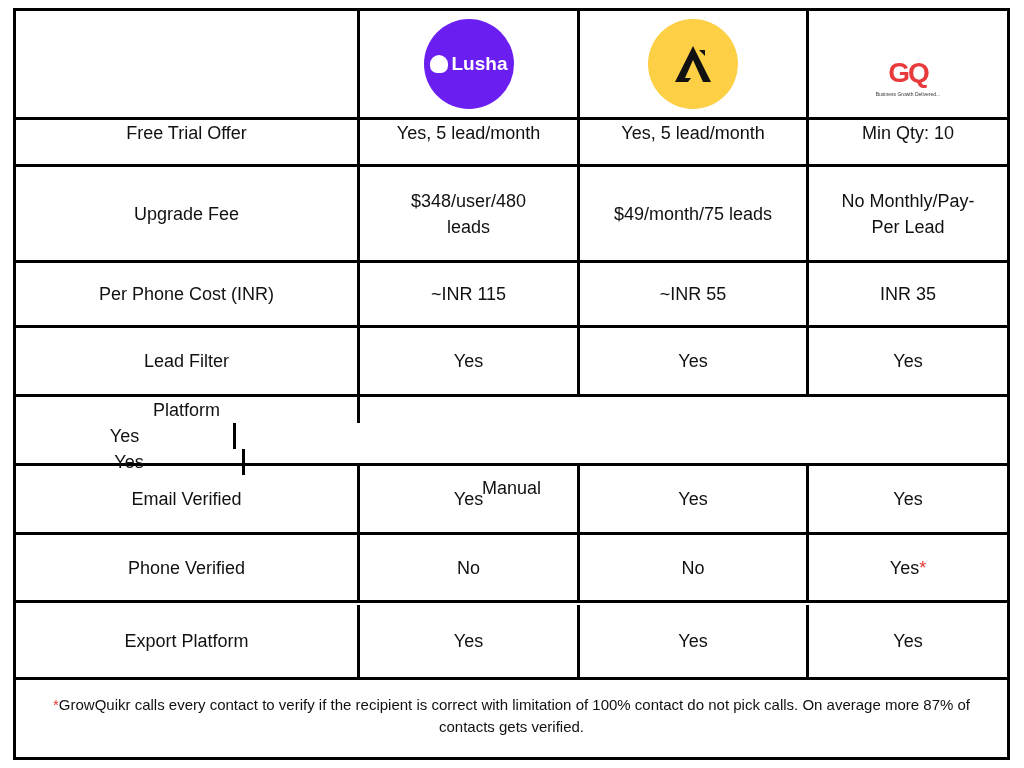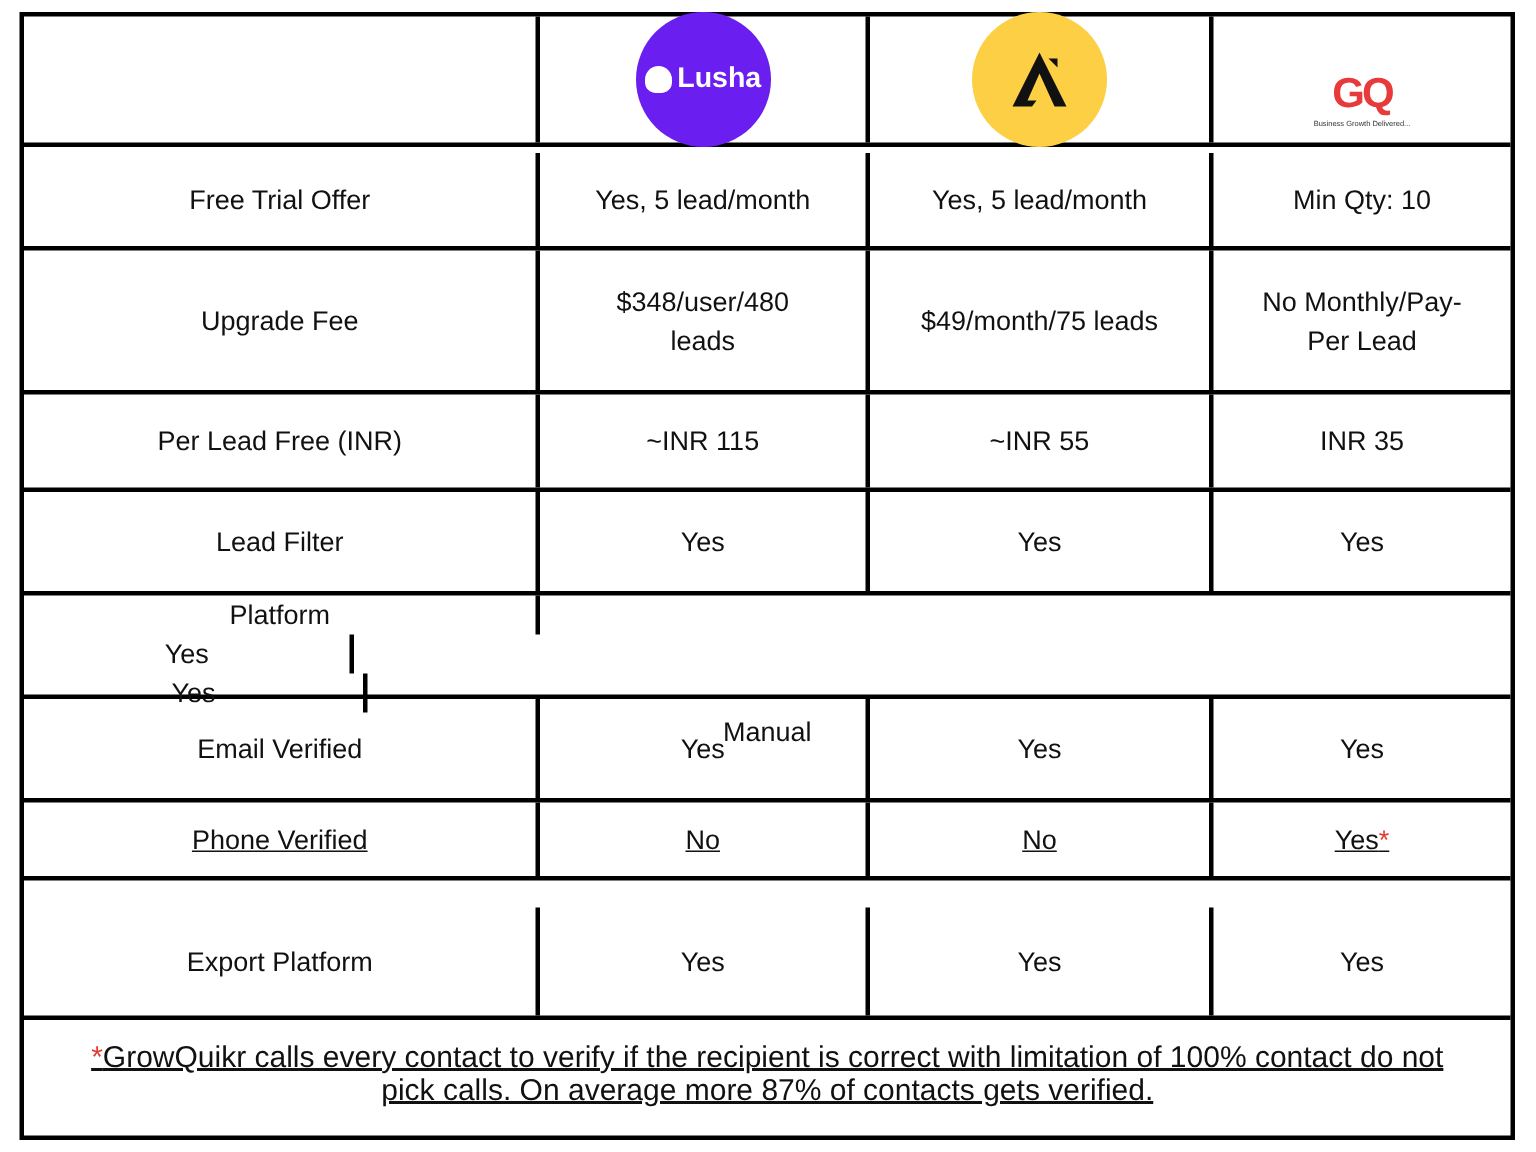--- a/index.html
+++ b/index.html
@@ -21,28 +21,28 @@
     .apollo { background: #fccf45; }
     .gq { width: 90px; height: 70px; display: flex; flex-direction: column; align-items: center; justify-content: center; }
     .gq .mark { font-weight: bold; font-size: 28px; letter-spacing: -2px; line-height: 28px; margin-top: 37px; }
     .gq .g { color: #e83a3a; }
     .gq .q { color: #e83a3a; }
     .gq .wave { width: 70px; height: 8px; background: #2a2ad0; border-radius: 4px; margin-top: -12px; }
     .gq .tag { font-size: 5px; color: #333; margin-top: 6px; }
     .red { color: #e53935; }
     .footer { position: absolute; left: 0; right: 0; bottom: 0; height: 82px; display: flex;
               align-items: center; justify-content: center; text-align: center; padding: 0 30px;
-              font-size: 20px; line-height: 22px; box-sizing: border-box; text-decoration: underline; }
+              font-size: 15px; line-height: 22px; box-sizing: border-box; }
   </style>
 </head>
 <body>
 
 <div class="table">
 
-  <div class="row" style="top:0;height:87px;">
+  <div class="row" style="top:0;height:109px;">
     <div class="cell c0"></div>
     <div class="cell c1">
       <div class="logo-circle lusha">
         <span class="glyph"></span>
         <span>Lusha</span>
       </div>
     </div>
     <div class="cell c2">
       <div class="logo-circle apollo">
         <svg width="44" height="44" viewBox="0 0 44 44">
@@ -68,21 +68,21 @@
   </div>
 
   <div class="row" style="top:156px;height:96px;">
     <div class="cell c0">Upgrade Fee</div>
     <div class="cell c1" style="padding:0 42px;">$348/user/480 leads</div>
     <div class="cell c2">$49/month/75 leads</div>
     <div class="cell c3" style="padding:12px 20px;">No Monthly/Pay-Per Lead</div>
   </div>
 
   <div class="row" style="top:252px;height:65px;">
-    <div class="cell c0">Per Lead Free (INR)</div>
+    <div class="cell c0">Per Phone Cost (INR)</div>
     <div class="cell c1">~INR 115</div>
     <div class="cell c2">~INR 55</div>
     <div class="cell c3">INR 35</div>
   </div>
 
   <div class="row" style="top:317px;height:69px;">
     <div class="cell c0">Lead Filter</div>
     <div class="cell c1">Yes</div>
     <div class="cell c2">Yes</div>
     <div class="cell c3">Yes</div>
@@ -95,21 +95,21 @@
     <div class="cell c3">Manual</div>
   </div>
 
   <div class="row" style="top:455px;height:69px;">
     <div class="cell c0">Email Verified</div>
     <div class="cell c1">Yes</div>
     <div class="cell c2">Yes</div>
     <div class="cell c3">Yes</div>
   </div>
 
-  <div class="row" style="top:524px;height:52px;text-decoration:underline;">
+  <div class="row" style="top:524px;height:68px;">
     <div class="cell c0">Phone Verified</div>
     <div class="cell c1">No</div>
     <div class="cell c2">No</div>
     <div class="cell c3">
       <span>Yes</span>
         <span class="red">*</span>
     </div>
   </div>
 
   <div class="row" style="top:594px;height:75px;">

